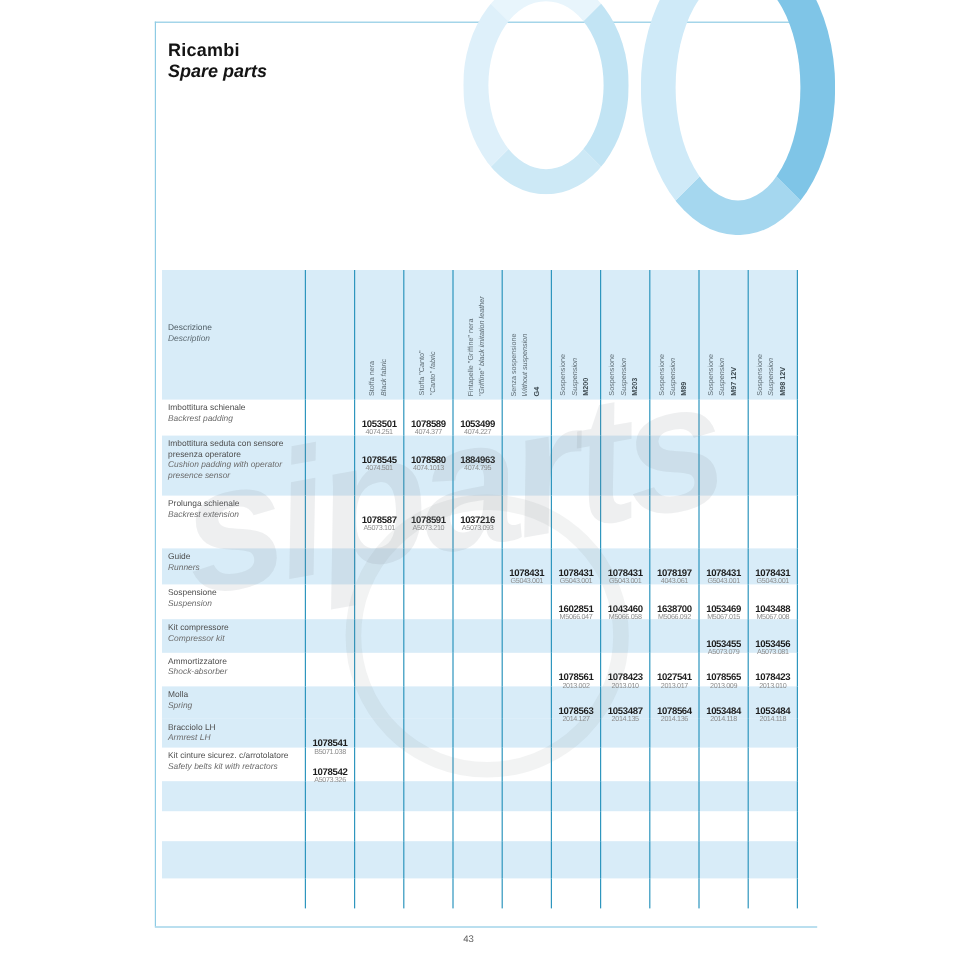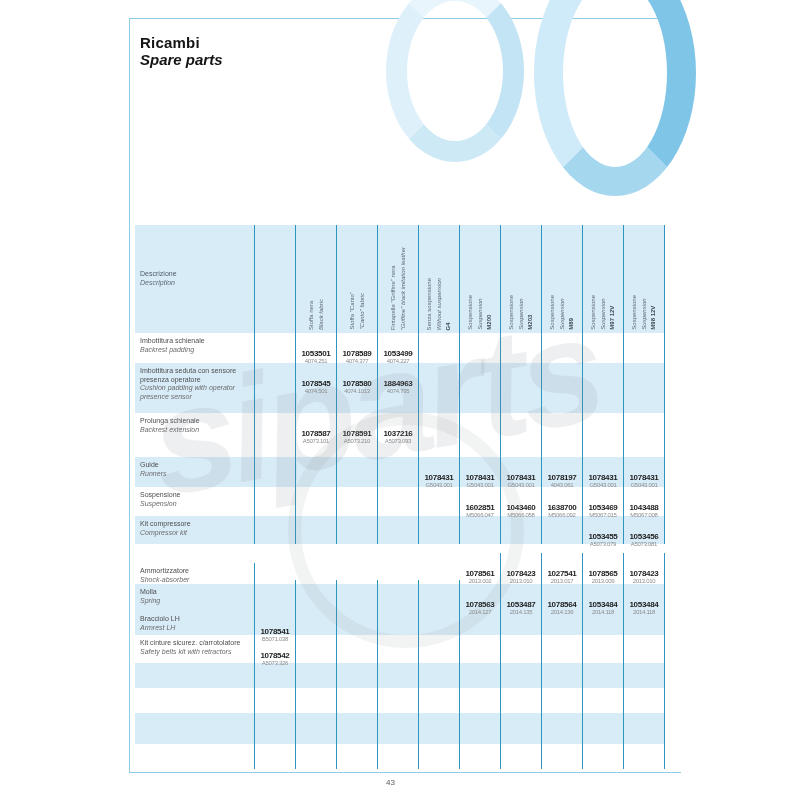--- a/index.html
+++ b/index.html
@@ -301,21 +301,21 @@
           <div class="cell"></div>
           <div class="cell">
             <div class="pn">1053455</div>
             <div class="ref">A5073.079</div>
           </div>
           <div class="cell">
             <div class="pn">1053456</div>
             <div class="ref">A5073.081</div>
           </div>
         </div>
-        <div class="trow" style="height: 40px; align-items: flex-end;">
+        <div class="trow" style="height: 28px;">
           <div class="dcell">
             <div class="desc-it">Ammortizzatore</div>
             <div class="desc-en">Shock-absorber</div>
           </div>
           <div class="cell"></div>
           <div class="cell"></div>
           <div class="cell"></div>
           <div class="cell"></div>
           <div class="cell"></div>
           <div class="cell">

